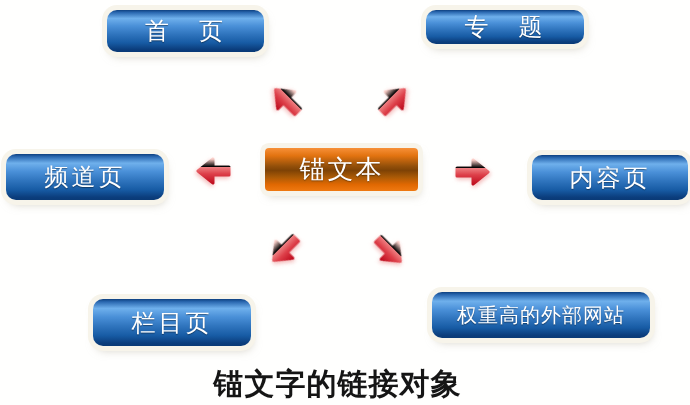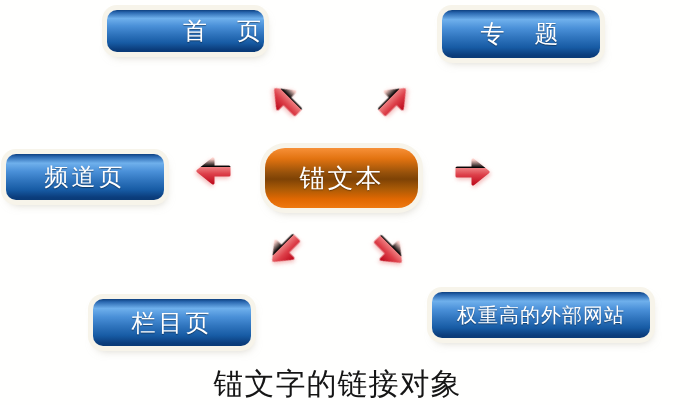--- a/index.html
+++ b/index.html
@@ -25,38 +25,38 @@
     font-size: 24px;
     letter-spacing: 3px;
     border-radius: 10px;
     background: linear-gradient(180deg,
       #0e4080 0%, #2a68b0 6%, #6fb0ec 20%, #4a90d8 38%,
       #2f74bd 58%, #175ba4 78%, #0b3d7c 94%, #0a3a76 100%);
     box-shadow: 0 0 0 5px #f7f4ea, 2px 5px 8px rgba(185,180,165,0.55);
     text-shadow: 0 1px 1px rgba(0,0,0,0.40);
     white-space: nowrap;
   }
-  .pos-home     { left: 107px; top: 10px;  width: 157px; height: 42px; justify-content: flex-end; }
-  .pos-topic    { left: 426px; top: 10px;  width: 158px; height: 48px; margin-left: 16px; }
+  .pos-home     { left: 107px; top: 10px;  width: 157px; height: 42px; }
+  .pos-topic    { left: 426px; top: 10px;  width: 158px; height: 34px; }
   .pos-channel  { left: 6px;   top: 154px; width: 158px; height: 46px; }
   .pos-content  { left: 532px; top: 155px; width: 156px; height: 45px; }
   .pos-column   { left: 93px;  top: 291px; width: 158px; height: 47px; margin-top: 8px; }
   .pos-external { left: 432px; top: 292px; width: 218px; height: 46px;
                   font-size: 20px; letter-spacing: 1px; }
   
   .center-node {
     position: absolute;
-    left: 265px; top: 148px; width: 153px; height: 60px;
+    left: 265px; top: 148px; width: 153px; height: 43px;
     display: flex;
     align-items: center;
     justify-content: center;
     color: #ffffff;
     font-size: 26px;
     letter-spacing: 2px;
-    border-radius: 20px;
+    border-radius: 4px;
     background: linear-gradient(180deg,
       #f79038 0%, #e27310 18%, #94500a 42%, #7e4205 52%,
       #aa5a06 68%, #e06802 85%, #ef7911 100%);
     box-shadow: 0 0 0 5px #f7f4ea, 2px 5px 8px rgba(185,180,165,0.55);
     text-shadow: 0 1px 1px rgba(0,0,0,0.35);
     white-space: nowrap;
   }
   
   .arrow {
     position: absolute;
@@ -70,21 +70,21 @@
   .a-right     { left: 452px; top: 154px; }
   .a-downleft  { left: 265px; top: 231px; transform: scaleX(-1) rotate(45deg); }
   .a-downright { left: 369px; top: 232px; transform: rotate(45deg); }
   
   .caption {
     position: absolute;
     left: 50%;
     top: 364px;
     transform: translateX(-53%);
     font-size: 30px;
-    font-weight: normal;
+    font-weight: bold;
     color: #151515;
     letter-spacing: 1px;
     white-space: nowrap;
   }
   .svg-defs { position: absolute; width: 0; height: 0; }
 </style>
 </head>
 <body>
 
 <svg class="svg-defs" aria-hidden="true">
@@ -103,20 +103,23 @@
 <div class="canvas">
 
   <div class="node pos-home">
     <span>首　页</span>
   </div>
   <div class="node pos-topic">
     <span>专　题</span>
   </div>
   <div class="node pos-channel">
     <span>频道页</span>
+  </div>
+  <div class="node pos-content">
+    <span>内容页</span>
   </div>
   <div class="node pos-column">
     <span>栏目页</span>
   </div>
   <div class="node pos-external">
     <span>权重高的外部网站</span>
   </div>
 
   <div class="center-node">
     <span>锚文本</span>

